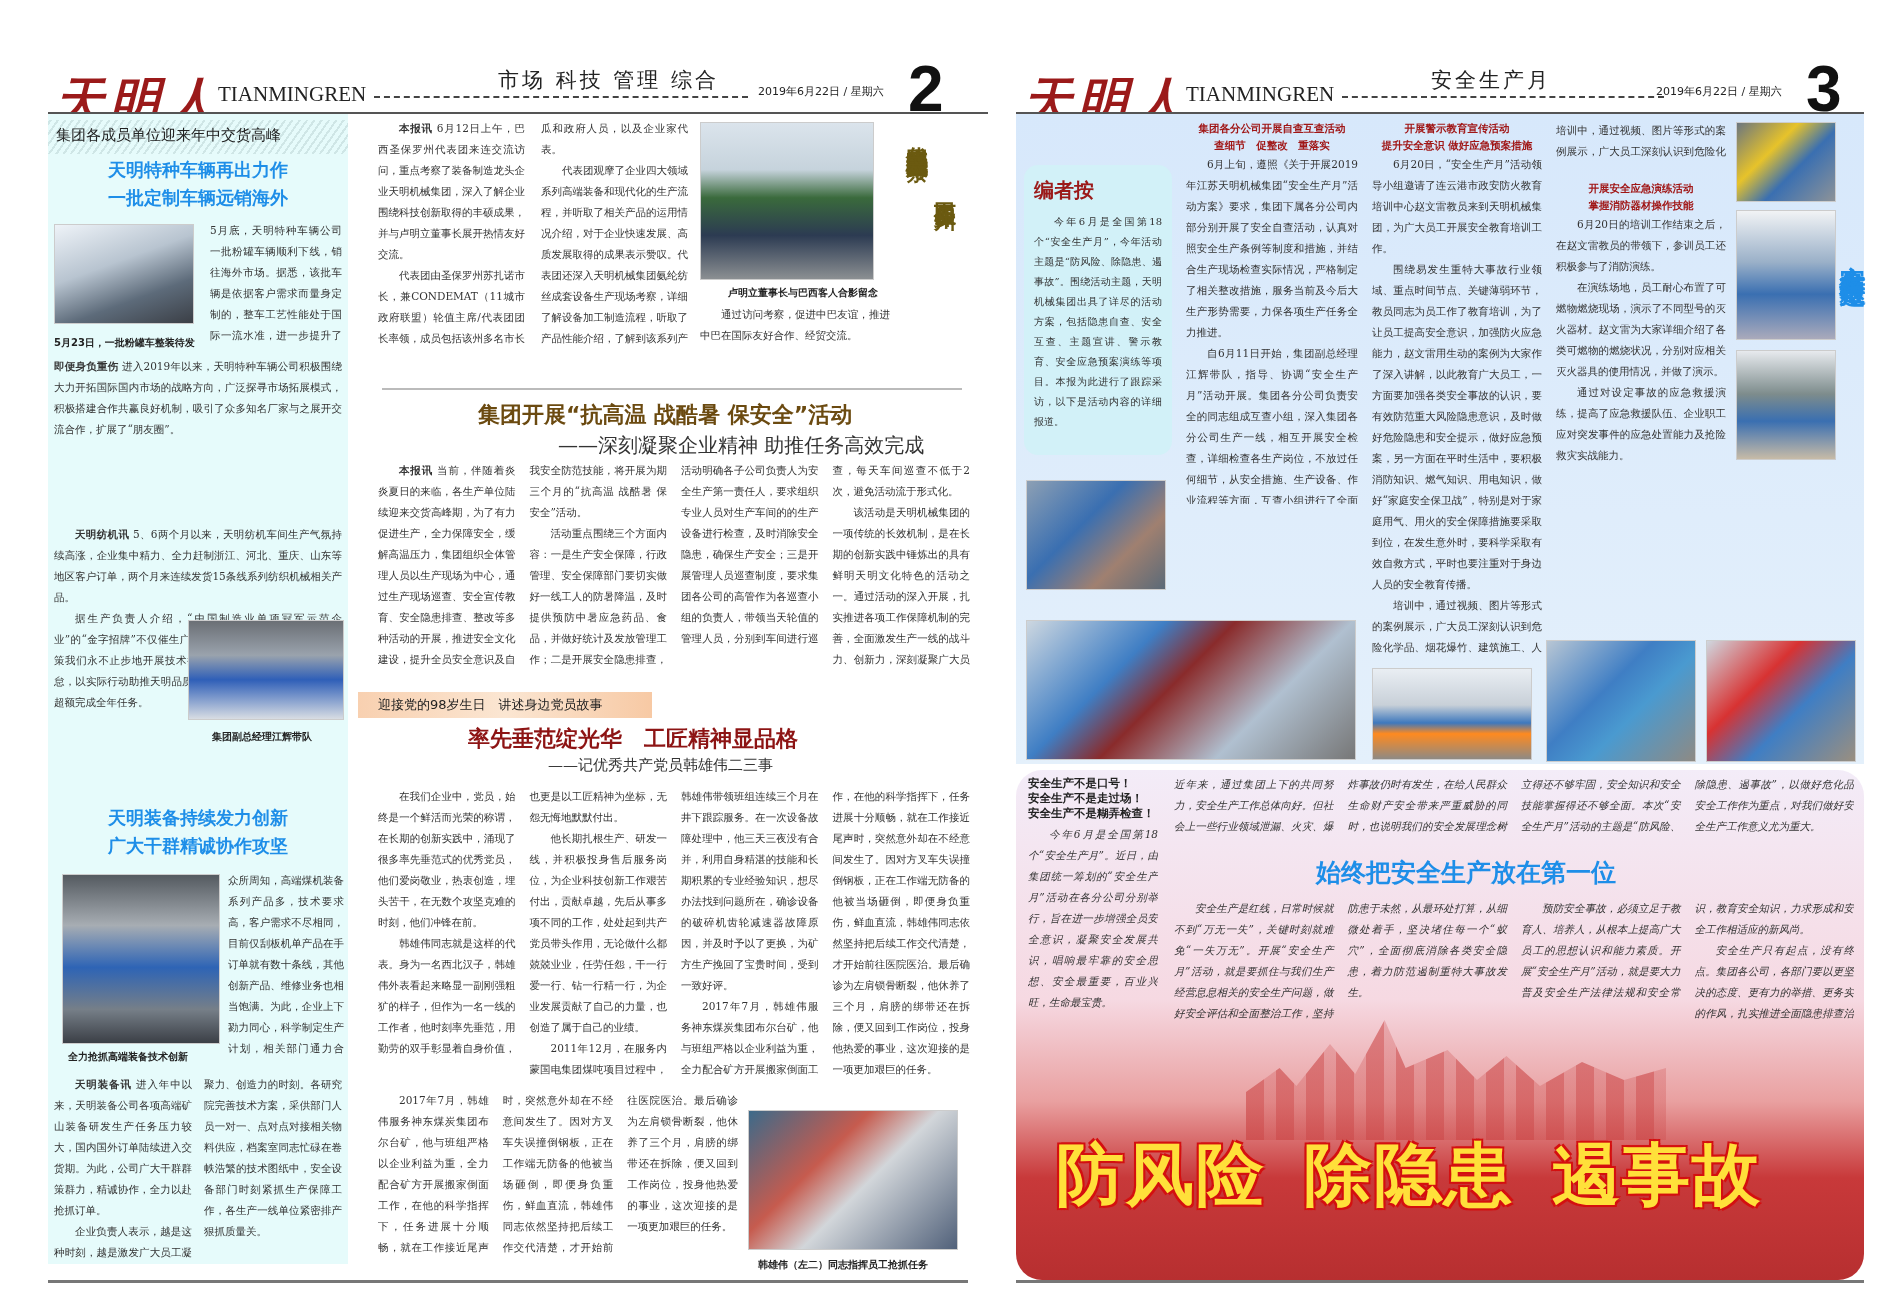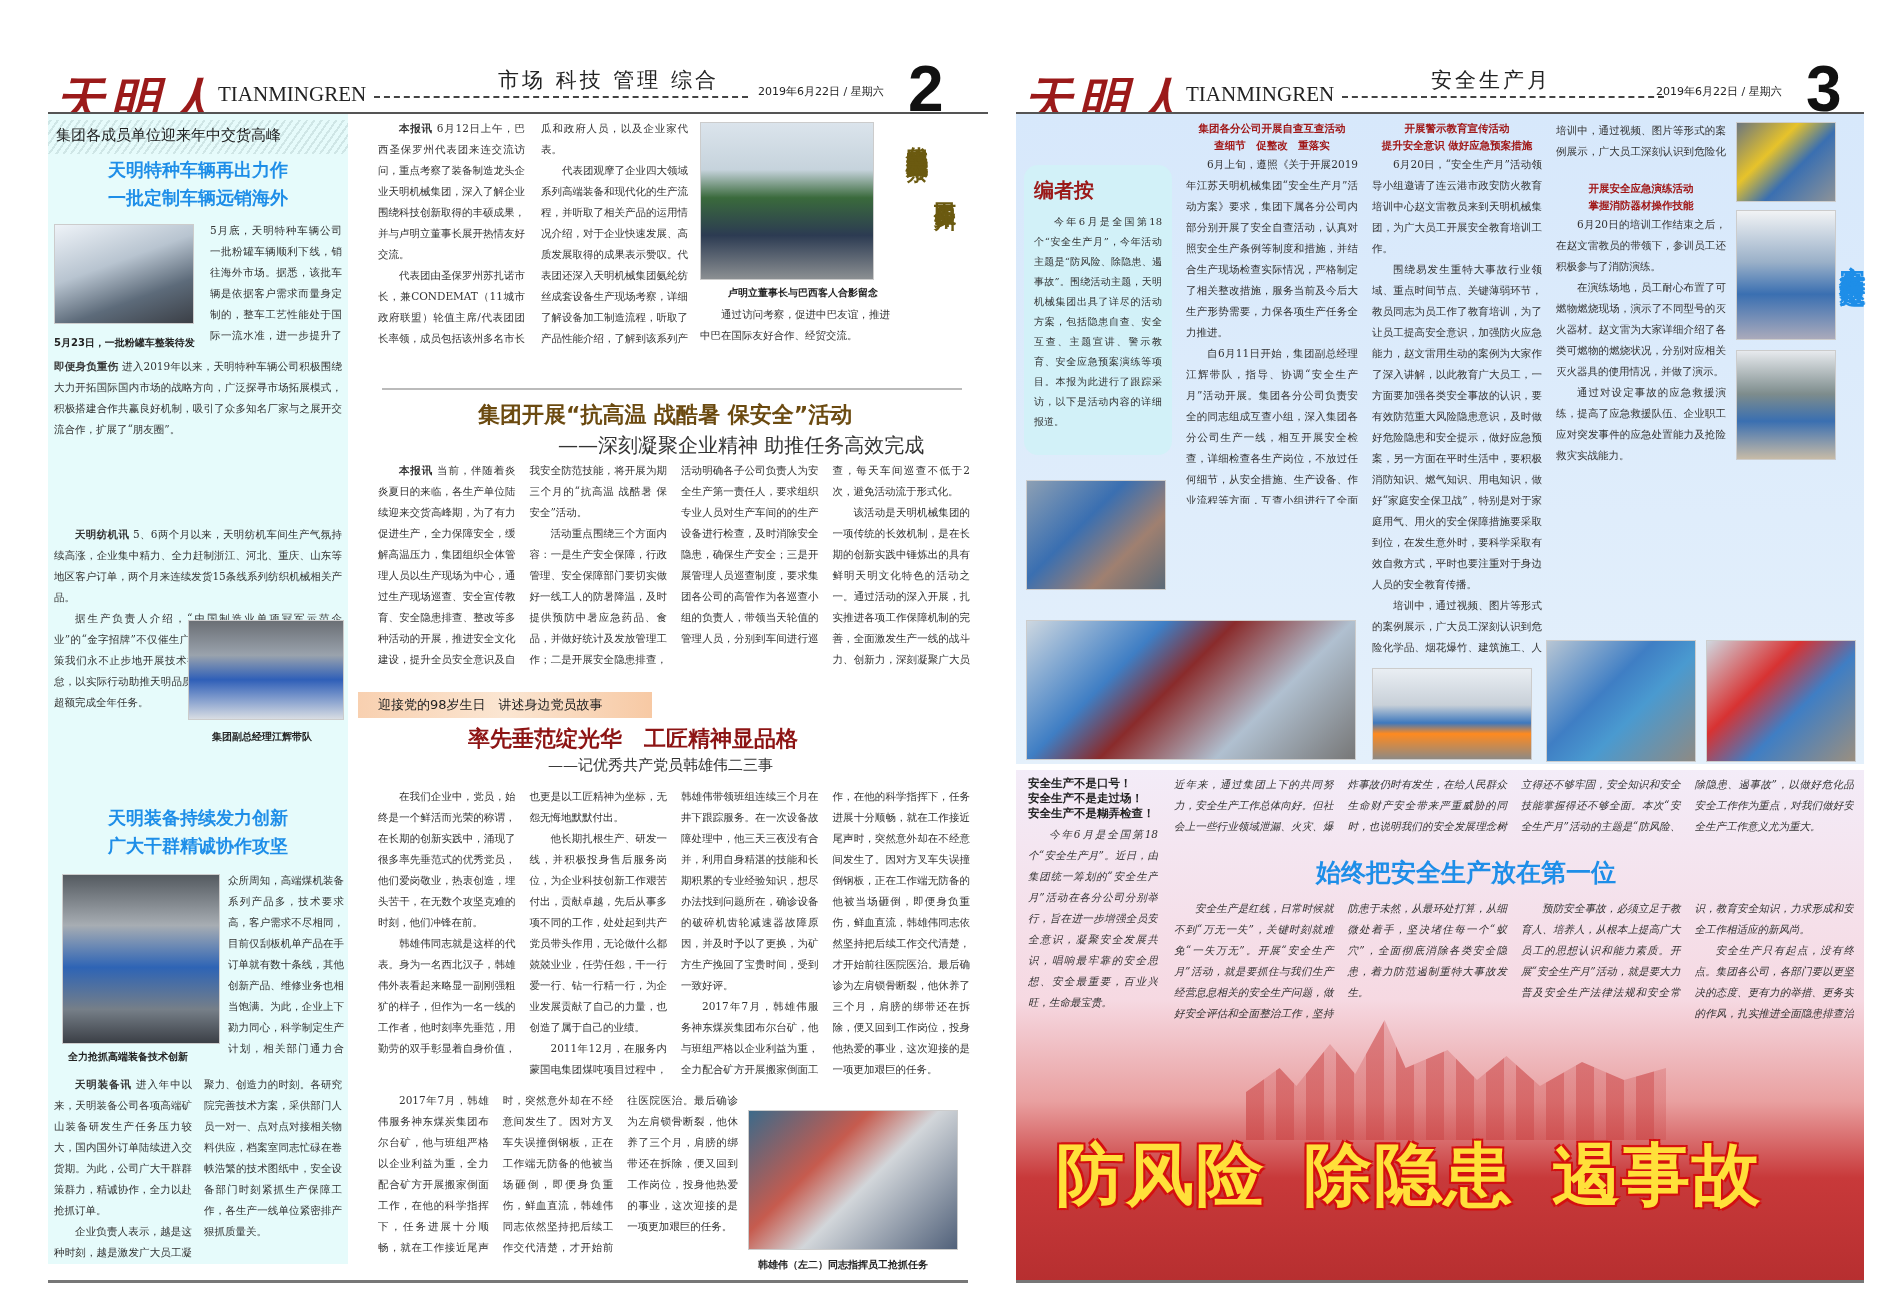--- a/index.html
+++ b/index.html
@@ -43,21 +43,21 @@
   .maroon-head { font-family: "DejaVu Sans", sans-serif; font-weight: bold; color: #8d1414; font-size: 22px; position: absolute; }
 
   
   .p3-bg { position: absolute; left: 0; top: 114px; width: 848px; height: 650px; background: linear-gradient(180deg,#d7e8fb,#e4f0fb); }
   .editor-box { position: absolute; left: 8px; top: 165px; width: 148px; height: 290px; background: #d2f1f8; border-radius: 14px; padding: 12px 10px; }
   .editor-title { font-family: "DejaVu Serif", serif; font-weight: bold; font-size: 20px; color: #9b1a1a; margin-bottom: 8px; }
   .mini-head { font-family: "DejaVu Sans", sans-serif; font-weight: bold; font-size: 10.5px; color: #a01616; text-align: center; line-height: 17px; }
   .vert-blue { writing-mode: vertical-rl; font-family: "DejaVu Sans", sans-serif; font-weight: bold; color: #1e8ee8; font-size: 26px;
                position: absolute; letter-spacing: 2px; }
   .p3-bottom { position: absolute; left: 0; top: 770px; width: 848px; height: 510px;
-               background: linear-gradient(180deg,#f3ecf8 0%,#f6d9e2 45%,#e9a0a0 65%,#c8393a 80%,#b72f30 100%); }
+               background: linear-gradient(180deg,#f3ecf8 0%,#f6d9e2 45%,#e9a0a0 65%,#c8393a 80%,#b72f30 100%); border-radius: 26px; }
   .slogans { position: absolute; left: 12px; top: 6px; font-family: "DejaVu Sans", sans-serif; font-weight: bold; font-size: 11.5px; line-height: 15px; color: #222; }
   .big-blue { position: absolute; font-family: "DejaVu Sans", sans-serif; font-weight: bold; font-size: 25px; color: #1e8ee8; }
   .banner { position: absolute; left: 40px; top: 360px; font-family: "DejaVu Sans", sans-serif; font-weight: bold; font-size: 68px;
             color: #ffe03a; letter-spacing: 2px; text-shadow: 0 0 3px #d41010, 2px 2px 0 #d41010, -2px -2px 0 #d41010, 2px -2px 0 #d41010, -2px 2px 0 #d41010; }
   .banner span { margin-right: 38px; }
   .skyline { position: absolute; left: 230px; top: 250px; width: 420px; height: 120px;
              background: repeating-linear-gradient(90deg, rgba(200,60,60,.55) 0 18px, rgba(200,60,60,.25) 18px 30px); clip-path: polygon(0 60%,8% 40%,12% 55%,20% 20%,26% 45%,33% 0,38% 40%,48% 25%,55% 50%,62% 30%,70% 55%,80% 35%,90% 50%,100% 40%,100% 100%,0 100%); }
   .bottom-rule { position: absolute; border-top: 3px solid #777; }
 </style>
 </head>

